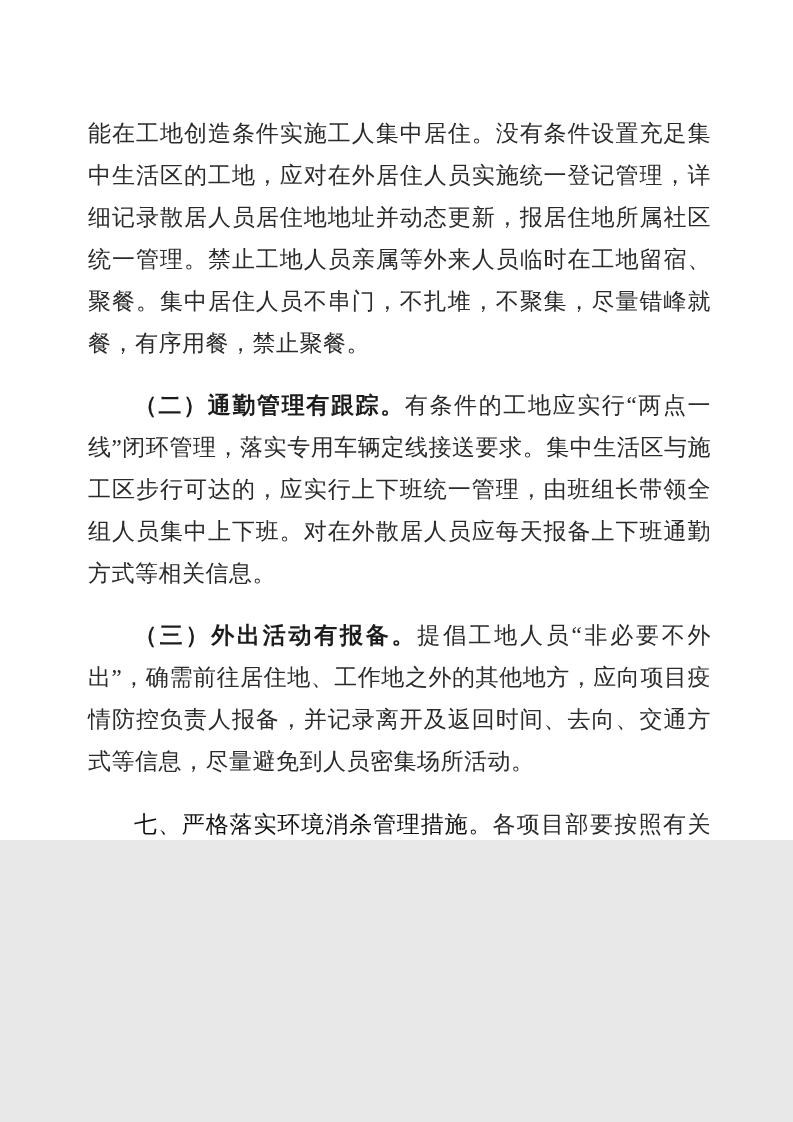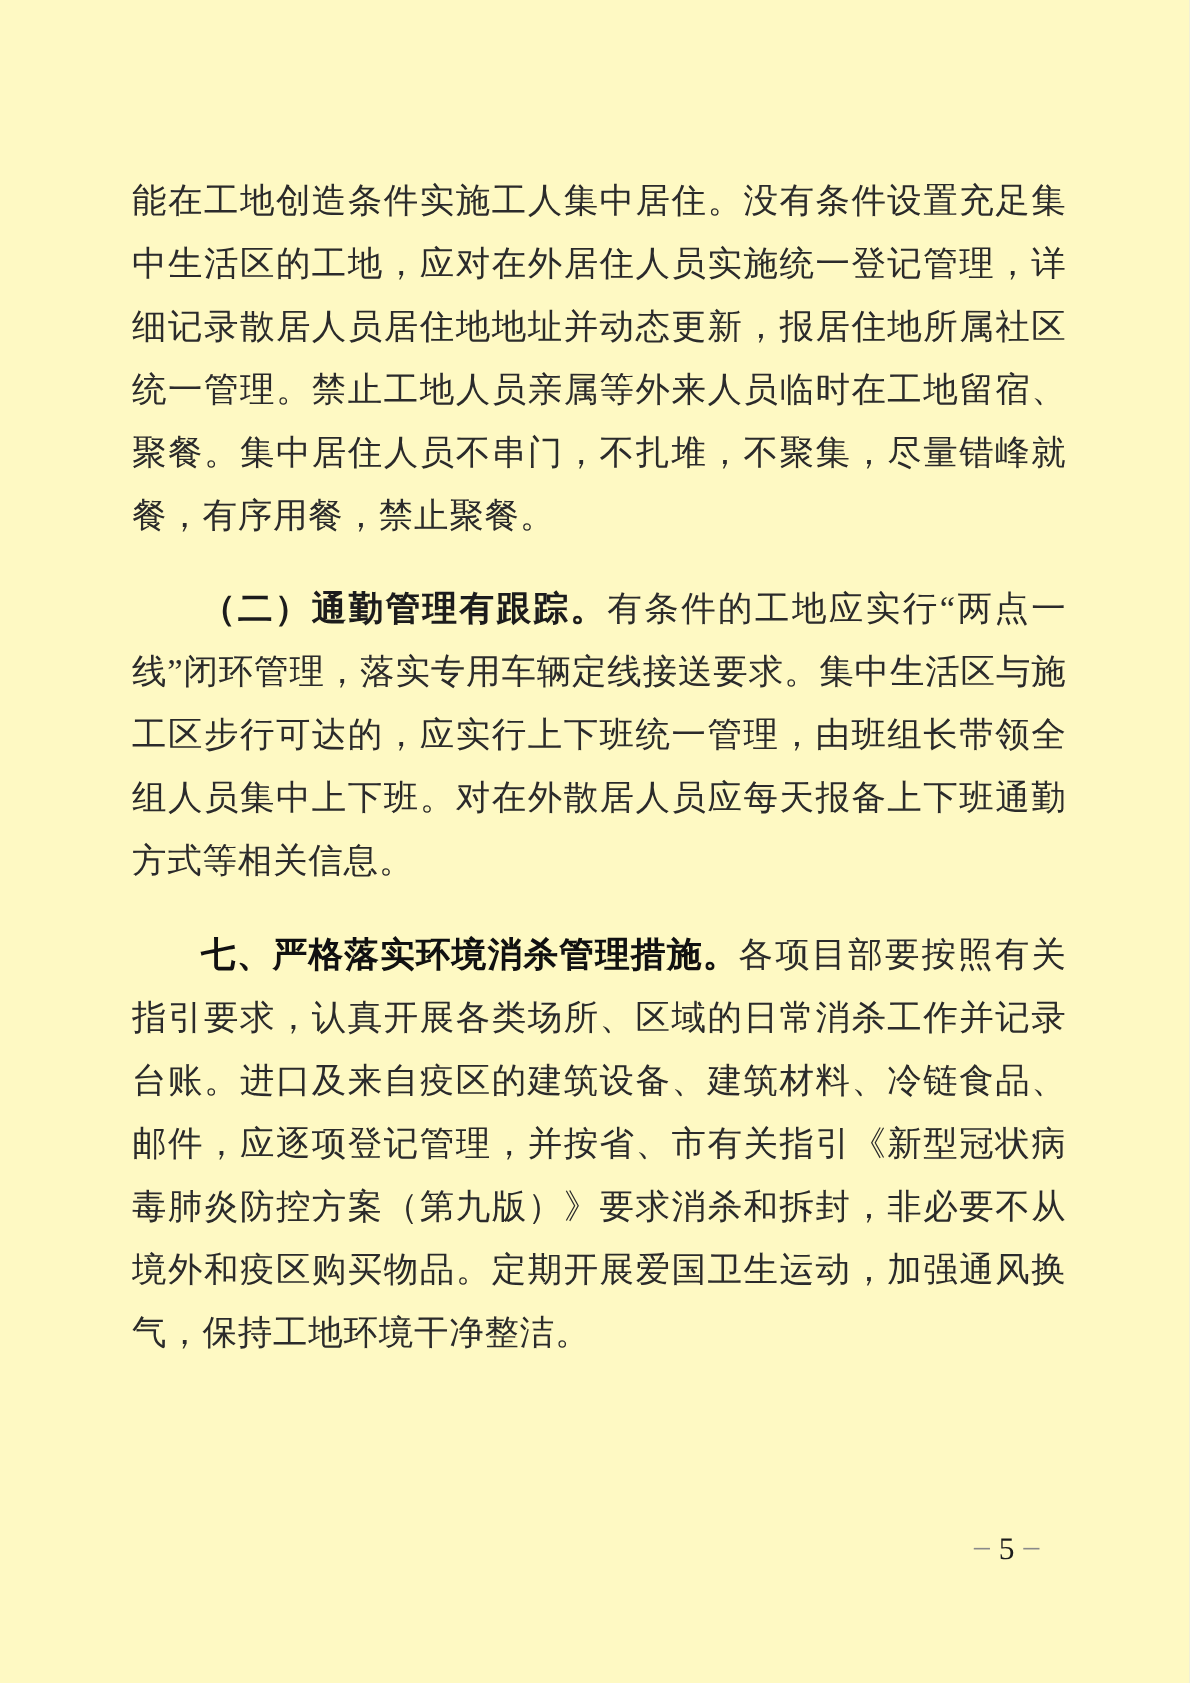--- a/index.html
+++ b/index.html
@@ -3,23 +3,23 @@
 <meta charset="utf-8">
 <style>
   html, body {
     margin: 0;
     padding: 0;
     background: #e8e8e8;
   }
   .page {
     position: relative;
     width: 793px;
-    height: 1122px;
+    height: 840px;
     margin: 0 auto;
-    background: #fef9c3;
+    background: #ffffff;
     overflow: hidden;
     font-family: "Liberation Serif", "DejaVu Serif", serif;
     color: #2b2b2b;
   }
   .content {
     position: absolute;
     left: 88px;
     top: 113px;
     width: 623px;
     font-size: 23px;
@@ -35,21 +35,21 @@
   .content p.indented {
     text-indent: 2em;
     margin-top: 20px;
   }
   .lead-kai {
     font-weight: bold;
     color: #1c1c1c;
   }
   .lead-hei {
     font-family: "Liberation Sans", "DejaVu Sans", sans-serif;
-    font-weight: bold;
+    font-weight: normal;
     color: #111111;
     letter-spacing: 0;
   }
   .page-number {
     position: absolute;
     left: 636px;
     top: 1018px;
     width: 70px;
     font-size: 21px;
     line-height: 28px;
@@ -67,19 +67,20 @@
 </head>
 <body>
 
 <div class="page">
   <div class="content">
 
     <p><span>能在工地创造条件实施工人集中居住。没有条件设置充足集中生活区的工地，应对在外居住人员实施统一登记管理，详细记录散居人员居住地地址并动态更新，报居住地所属社区统一管理。禁止工地人员亲属等外来人员临时在工地留宿、聚餐。集中居住人员不串门，不扎堆，不聚集，尽量错峰就餐，有序用餐，禁止聚餐。</span></p>
 
     <p class="indented"><span class="lead-kai">（二）通勤管理有跟踪。</span><span>有条件的工地应实行“两点一线”闭环管理，落实专用车辆定线接送要求。集中生活区与施工区步行可达的，应实行上下班统一管理，由班组长带领全组人员集中上下班。对在外散居人员应每天报备上下班通勤方式等相关信息。</span></p>
 
+    <p class="indented"><span class="lead-kai">（三）外出活动有报备。</span><span>提倡工地人员“非必要不外出”，确需前往居住地、工作地之外的其他地方，应向项目疫情防控负责人报备，并记录离开及返回时间、去向、交通方式等信息，尽量避免到人员密集场所活动。</span></p>
 
     <p class="indented"><span class="lead-hei">七、严格落实环境消杀管理措施。</span><span>各项目部要按照有关指引要求，认真开展各类场所、区域的日常消杀工作并记录台账。进口及来自疫区的建筑设备、建筑材料、冷链食品、邮件，应逐项登记管理，并按省、市有关指引《新型冠状病毒肺炎防控方案（第九版）》要求消杀和拆封，非必要不从境外和疫区购买物品。定期开展爱国卫生运动，加强通风换气，保持工地环境干净整洁。</span></p>
 
   </div>
 
   <div class="page-number"><span class="dash">–</span><span>5</span><span class="dash">–</span></div>
 </div>
 
 </body></html>

